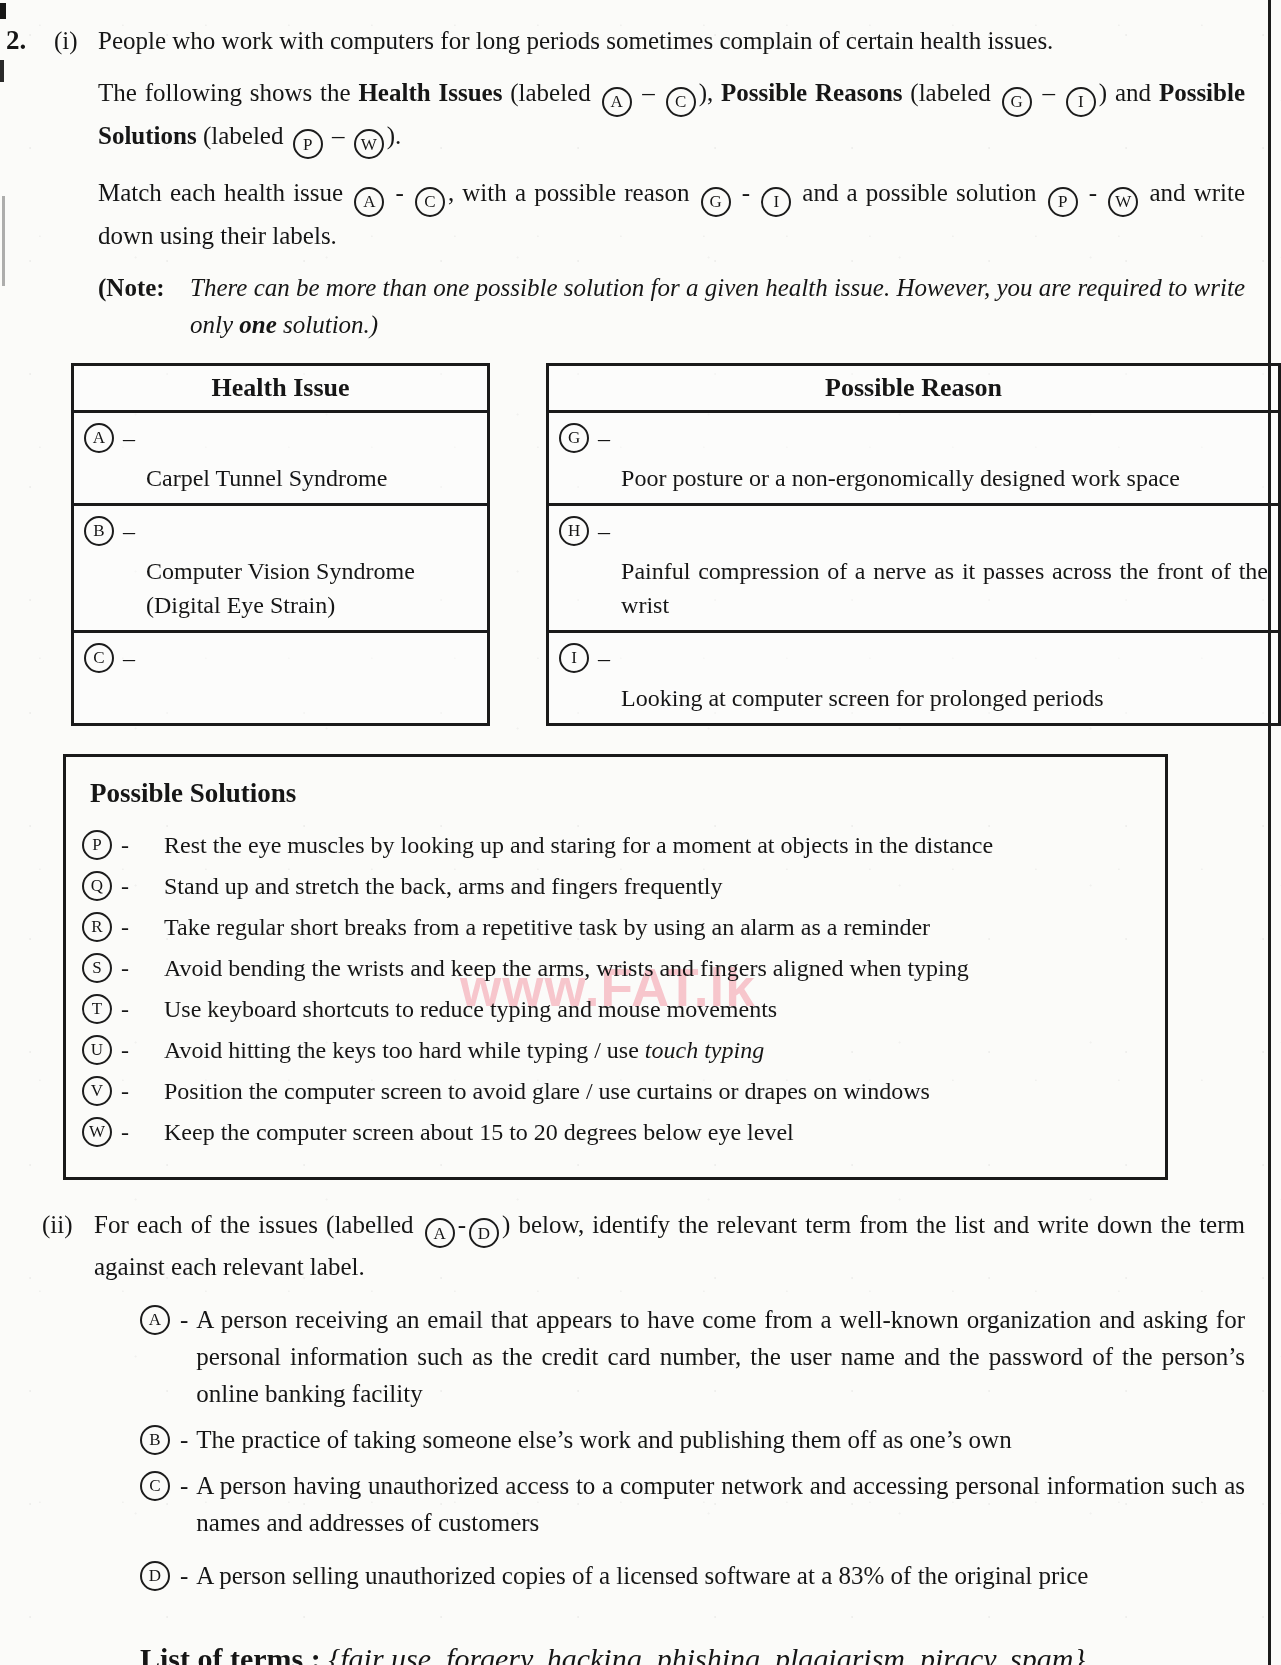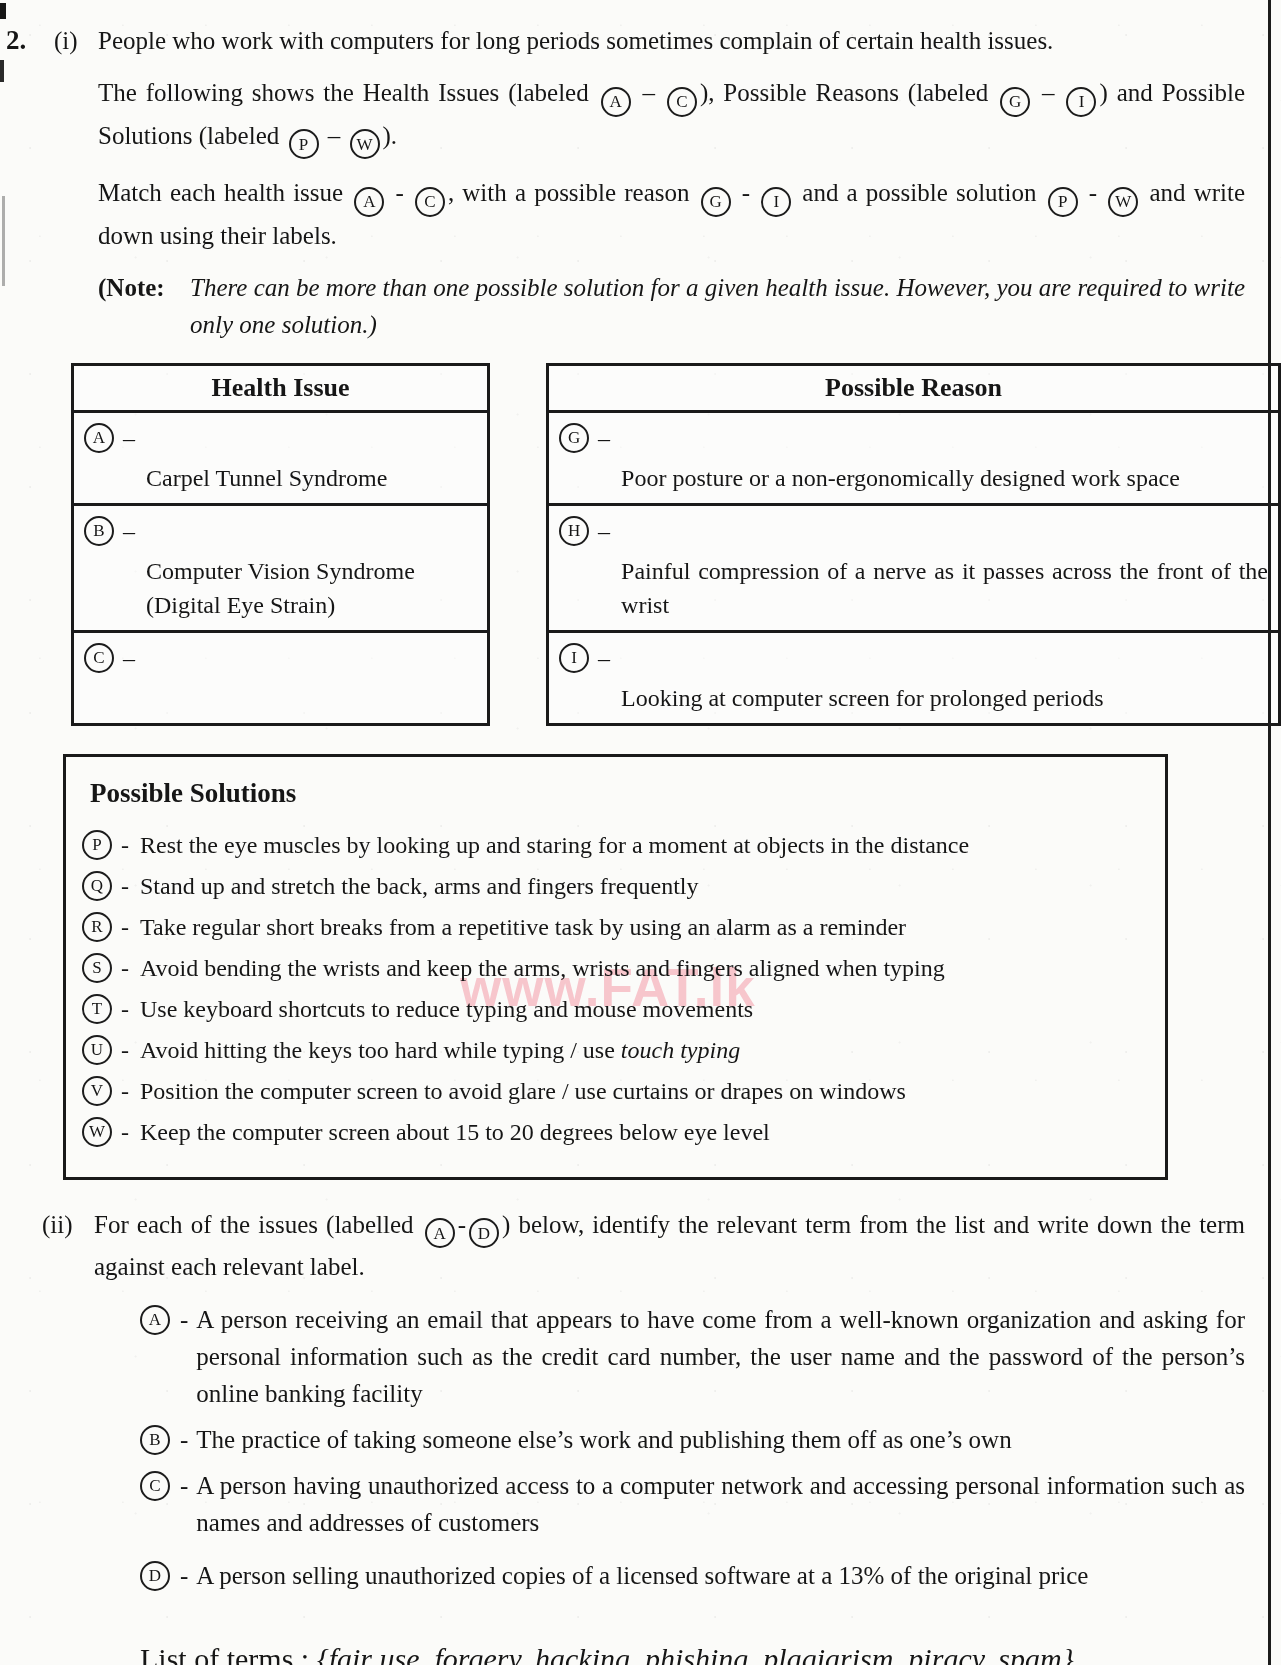--- a/index.html
+++ b/index.html
@@ -12,21 +12,21 @@
       radial-gradient(circle at 22% 31%, rgba(40,40,40,0.06) 0.6px, transparent 1.4px),
       radial-gradient(circle at 71% 64%, rgba(40,40,40,0.05) 0.6px, transparent 1.4px),
       radial-gradient(circle at 48% 12%, rgba(40,40,40,0.05) 0.5px, transparent 1.2px);
     background-size:137px 113px, 191px 157px, 83px 211px;
     color:#161616;
     font-family:"Liberation Serif", serif;
     font-size:25px;
     line-height:37px;
     overflow:hidden;
   }
-  .b{font-weight:normal;}
+  .b{font-weight:bold;}
   .i{font-style:italic;}
   
   .circ{
     display:inline-flex;align-items:center;justify-content:center;
     width:26px;height:26px;flex:none;
     border:2px solid #1c1c1c;border-radius:50%;
     font-size:17px;line-height:1;
     background:transparent;
   }
   p .circ, .rich-inline .circ{vertical-align:-6px;margin:0 3px;}
@@ -52,21 +52,21 @@
   .tbl-header{border-bottom:3px solid #1a1a1a;text-align:center;font-weight:bold;font-size:26px;padding:5px 4px;line-height:34px;}
   .tbl-row{display:flex;align-items:flex-start;border-bottom:3px solid #1a1a1a;padding:8px 10px;font-size:24px;line-height:34px;}
   .tbl-row:last-child{border-bottom:none;}
   .row-label{display:inline-flex;align-items:center;gap:9px;height:34px;flex:none;margin-right:11px;}
   .row-text{flex:1;text-align:justify;margin-top:40px;}
   
   .solutions-box{position:relative;width:1105px;margin:28px 0 0 63px;border:3px solid #1a1a1a;padding:18px 26px 22px 16px;box-sizing:border-box;}
   .sol-title{font-weight:bold;font-size:27px;line-height:36px;margin:0 0 16px 8px;}
   .sol-item{display:flex;align-items:flex-start;margin-bottom:5px;font-size:24px;line-height:36px;}
   .sol-item .row-label{height:36px;}
-  .sol-text{flex:1;}
+  .sol-text{flex:1;margin-left:24px;}
   .watermark{
     position:absolute;left:394px;top:212px;
     font-family:"Liberation Sans", sans-serif;
     font-weight:bold;font-size:53px;letter-spacing:1px;
     color:rgba(240,125,142,0.42);
     z-index:0;pointer-events:none;white-space:nowrap;
   }
   .sol-item, .sol-title{position:relative;z-index:1;}
   
   .part2{display:flex;padding:26px 36px 0 42px;}
@@ -243,20 +243,20 @@
           <span class="circ">C</span>
           <span class="dash">-</span>
         </span>
         <span class="p2-text"><span>A person having unauthorized access to a computer network and accessing personal information such as names and addresses of customers</span></span>
       </div>
       <div class="p2-item gap-top">
         <span class="row-label">
           <span class="circ">D</span>
           <span class="dash">-</span>
         </span>
-        <span class="p2-text"><span>A person selling unauthorized copies of a licensed software at a 13% of the original price</span></span>
+        <span class="p2-text"><span>A person selling unauthorized copies of a licensed software at a 83% of the original price</span></span>
       </div>
 
       <p class="terms rich-inline"><span class="b">List of terms : </span><span class="i">{fair use, forgery, hacking, phishing, plagiarism, piracy, spam}</span></p>
     </div>
   </div>
 
 </div>
 
 </body></html>

